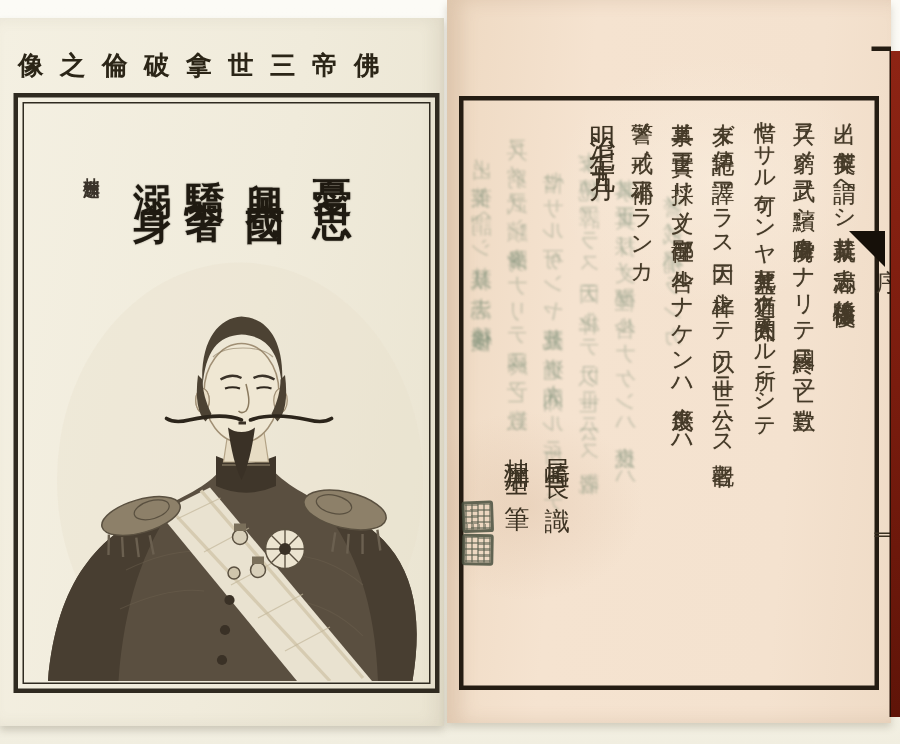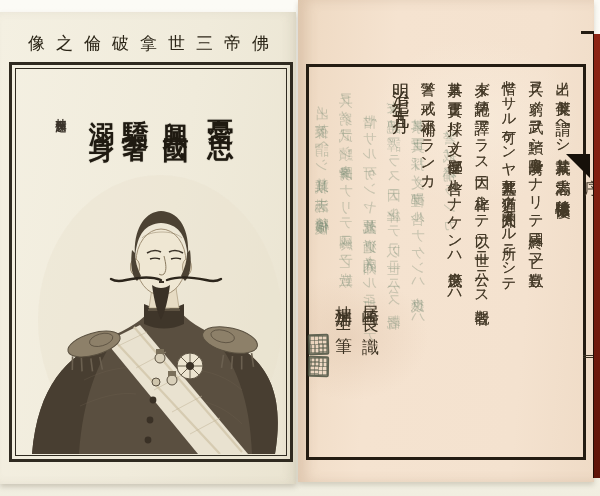--- a/index.html
+++ b/index.html
@@ -16,22 +16,22 @@
     white-space:nowrap;
   }
   
   .left-page{
     left:0;top:12px;width:296px;height:472px;
     background:linear-gradient(100deg,#f4f0e2 0%,#f0ebdb 55%,#eae4d1 100%);
     box-shadow:0 3px 5px rgba(90,80,60,.25), inset -6px 0 10px rgba(120,108,85,.10);
   }
   .plate-title{
     position:absolute;top:20px;left:12px;width:268px;
-    font-size:17px;letter-spacing:11px;text-align:right;
-    color:#2b2517;font-weight:400;white-space:nowrap;
+    font-size:17px;letter-spacing:11px;text-align:left;
+    color:#2b2517;font-weight:700;white-space:nowrap;
   }
   .frame-outer{
     position:absolute;left:9px;top:50px;width:278px;height:394px;
     border:3px solid #2f2a20;
   }
   .frame-inner{
     position:absolute;inset:3px;border:1px solid #2f2a20;
   }
   .callig{
     font-size:26px;letter-spacing:16px;color:#1f1a11;font-weight:700;

